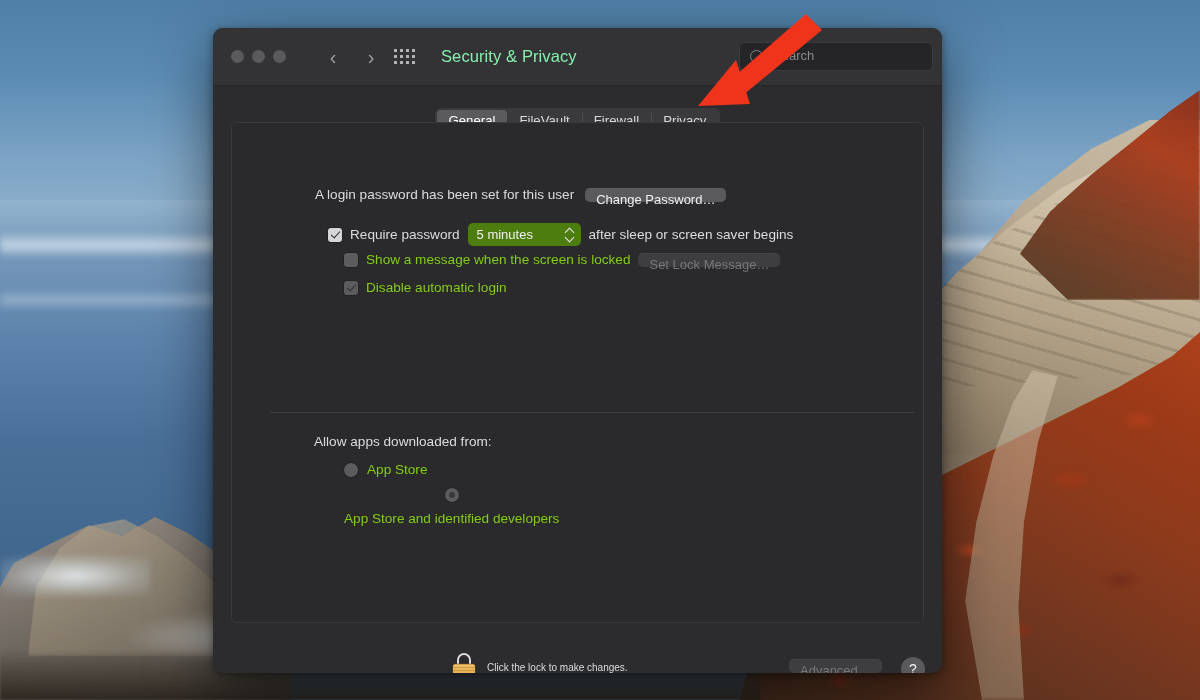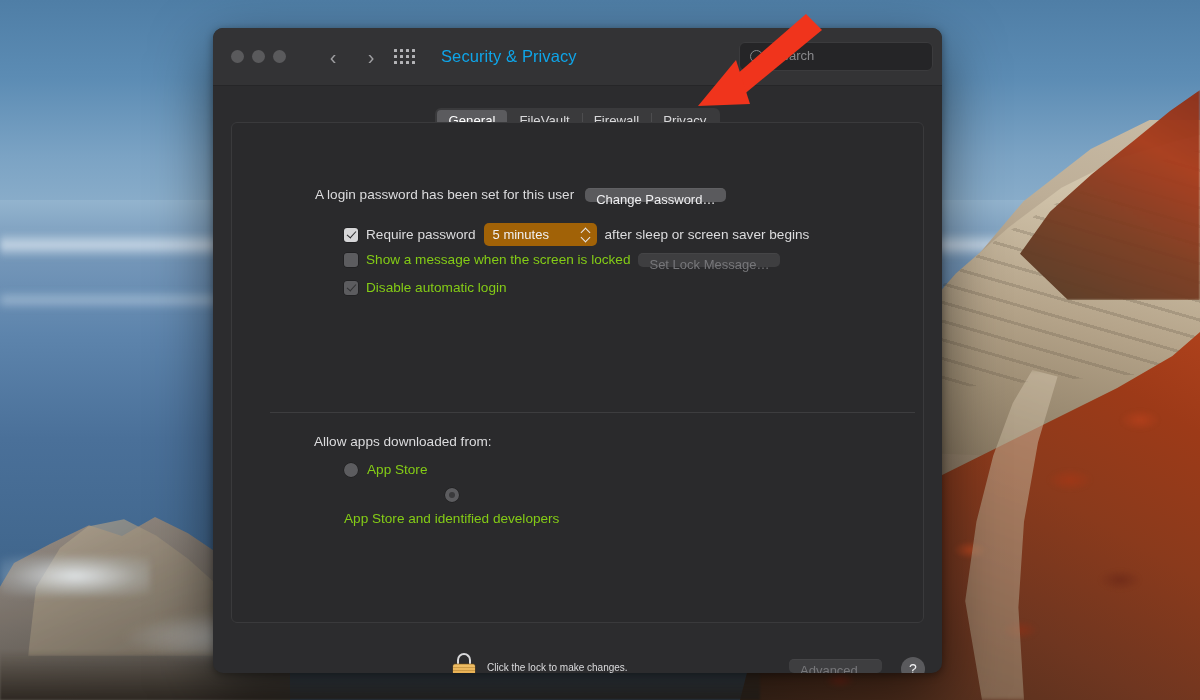--- a/index.html
+++ b/index.html
@@ -142,21 +142,21 @@
 
   .grid-icon {
     position:absolute; left:181px; top:21px;
     display:grid; grid-template-columns:repeat(4,4px); grid-template-rows:repeat(3,4px);
     gap:2px;
   }
   .grid-icon i { width:3px; height:3px; background:#b4b4b7; border-radius:.5px; display:block; }
 
   .win-title {
     position:absolute; left:228px; top:19px;
-    color:#0ea5e9; font-size:16.5px; letter-spacing:.1px;
+    color:#86efac; font-size:16.5px; letter-spacing:.1px;
   }
 
   .searchbox {
     position:absolute; right:9px; top:14px; width:194px; height:29px;
     background:#252527; border:1px solid #3b3b3d; border-radius:6px;
   }
   .search-ico {
     position:absolute; left:10px; top:7px; width:13px; height:13px;
     border:1.6px solid #88888b; border-radius:50%;
   }
@@ -215,21 +215,21 @@
   .cb.off { background:#4a4a4c; box-shadow:0 0 0 .5px rgba(0,0,0,.4); }
   .cb.dim { background:#5c5c5f; }
   .cb.checked::after {
     content:""; position:absolute; left:4.5px; top:1.5px;
     width:4px; height:8px; border:solid #2a2a2c;
     border-width:0 1.9px 1.9px 0; transform:rotate(42deg);
   }
   .cb.checked.dim::after { border-color:#313133; }
 
   .popup {
-    position:relative; background:#a16207; border-radius:5px;
+    position:relative; background:#4d7c0f; border-radius:5px;
     height:23px; width:113px; color:#f0f0f2; font-size:13px;
     line-height:23px; padding-left:9px;
   }
   .popup .chev { position:absolute; right:7px; top:3px; width:9px; height:17px; }
   .popup .chev::before, .popup .chev::after {
     content:""; position:absolute; left:1px; width:6px; height:6px;
     border:solid #e8e8ea; border-width:1.5px 1.5px 0 0;
   }
   .popup .chev::before { top:3px; transform:rotate(-45deg); }
   .popup .chev::after  { top:8px; transform:rotate(135deg); }
@@ -351,21 +351,21 @@
     </div>
   </div>
 
   <div class="panel">
 
     <div class="row" style="left:83px; top:64px; gap:11px;">
       <span class="lbl">A login password has been set for this user</span>
       <button class="btn">Change Password…</button>
     </div>
 
-    <div class="row" style="left:112px; top:100px; gap:8px;">
+    <div class="row" style="left:96px; top:100px; gap:8px;">
       <span class="cb checked"></span>
       <span class="lbl">Require password</span>
       <span class="popup">
         <span>5 minutes</span>
         <span class="chev"></span>
       </span>
       <span class="lbl">after sleep or screen saver begins</span>
     </div>
 
     <div class="row" style="left:112px; top:129px; gap:8px;">

